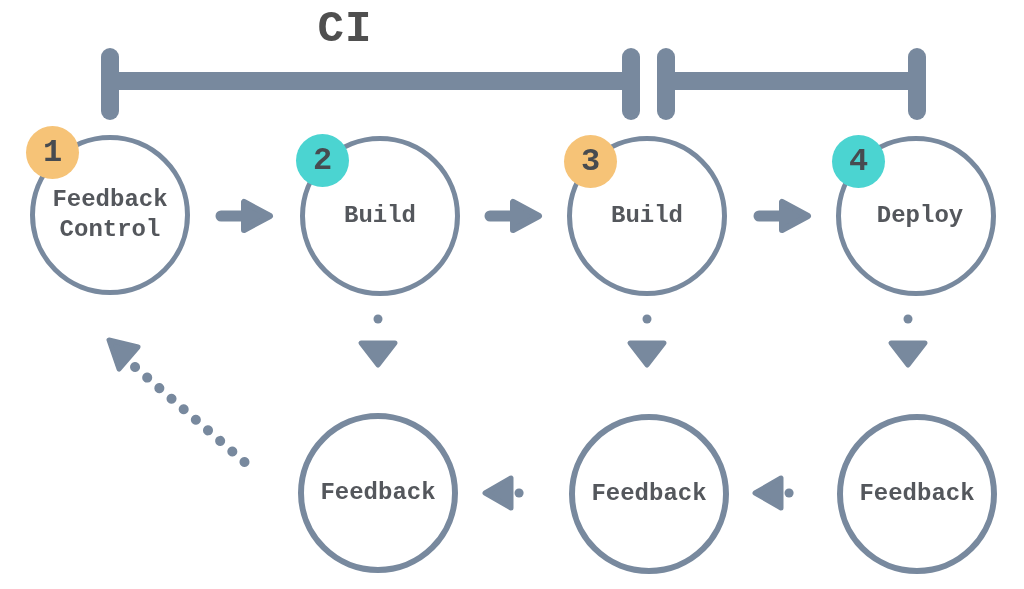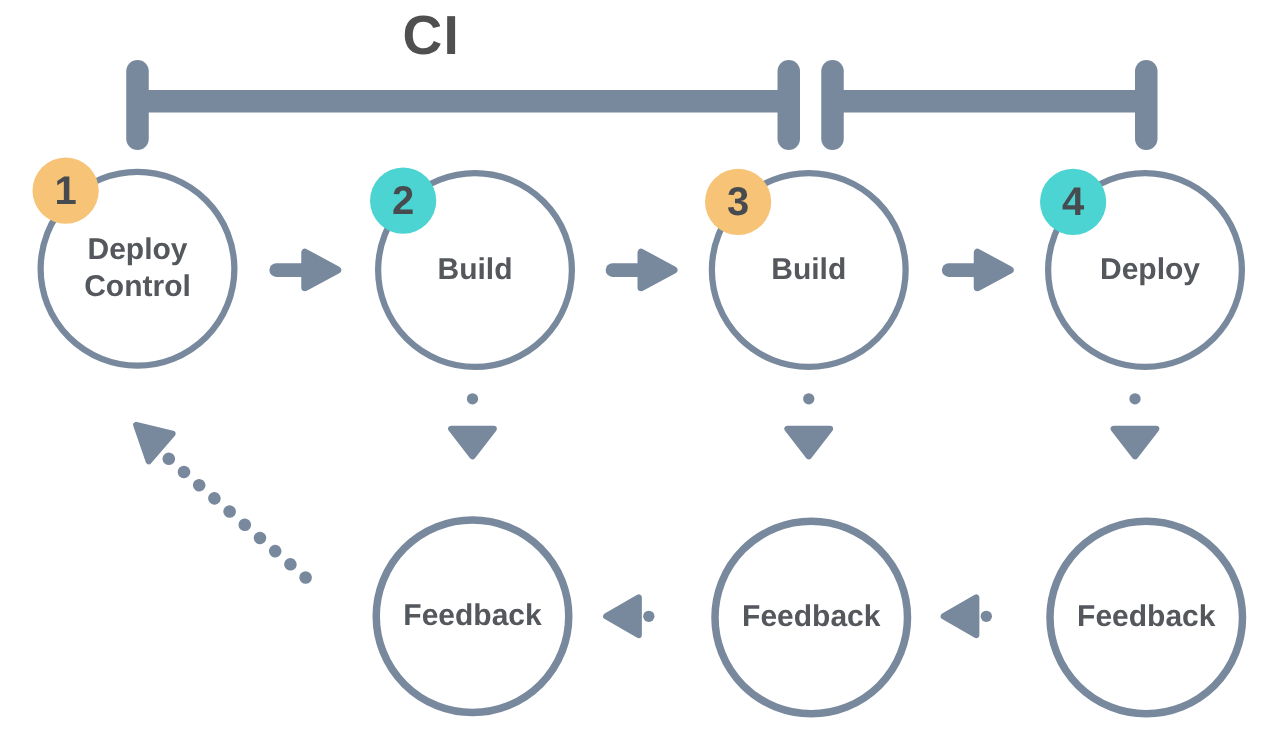--- a/index.html
+++ b/index.html
@@ -1,20 +1,20 @@
 <!DOCTYPE html>
 <html style="--slate: #78899E; --heading: #4F4F4F; --label: #54575C; --number: #474B50; --bg: #FFFFFF;"><head>
 <meta charset="utf-8">
 <style>
   html,body{margin:0;padding:0;background:#ffffff;}
   .canvas{
     position:relative;
     width:1024px;height:589px;
     background:var(--bg,#ffffff);
-    font-family:Liberation Sans, sans-serif;
+    font-family:Liberation Mono, monospace;
     overflow:hidden;
   }
   .connectors{position:absolute;left:0;top:0;z-index:1;}
   .connectors .shape{stroke:var(--slate);fill:var(--slate);}
   .connectors .shaft{fill:none;}
   .bracket-label{
     position:absolute;z-index:2;
     width:120px;text-align:center;
     font-size:44px;font-weight:bold;
     color:var(--heading);
@@ -109,21 +109,21 @@
 
     <g>
       <path class="shape" d="M109 340 L138 347 L119 369 Z" stroke-width="5" stroke-linejoin="round"></path>
       <line class="shape shaft" x1="135" y1="367" x2="256" y2="472" stroke-width="10" stroke-linecap="round" stroke-dasharray="0.1 16"></line>
     </g>
   </svg>
 
   <div class="bracket-label label-ci">CI</div>
 
   <div class="node stage-1">
-    <span class="node-label">Deploy Control</span>
+    <span class="node-label">Feedback Control</span>
   </div>
   <div class="node stage-2">
     <span class="node-label">Build</span>
   </div>
   <div class="node stage-3">
     <span class="node-label">Build</span>
   </div>
   <div class="node stage-4">
     <span class="node-label">Deploy</span>
   </div>

